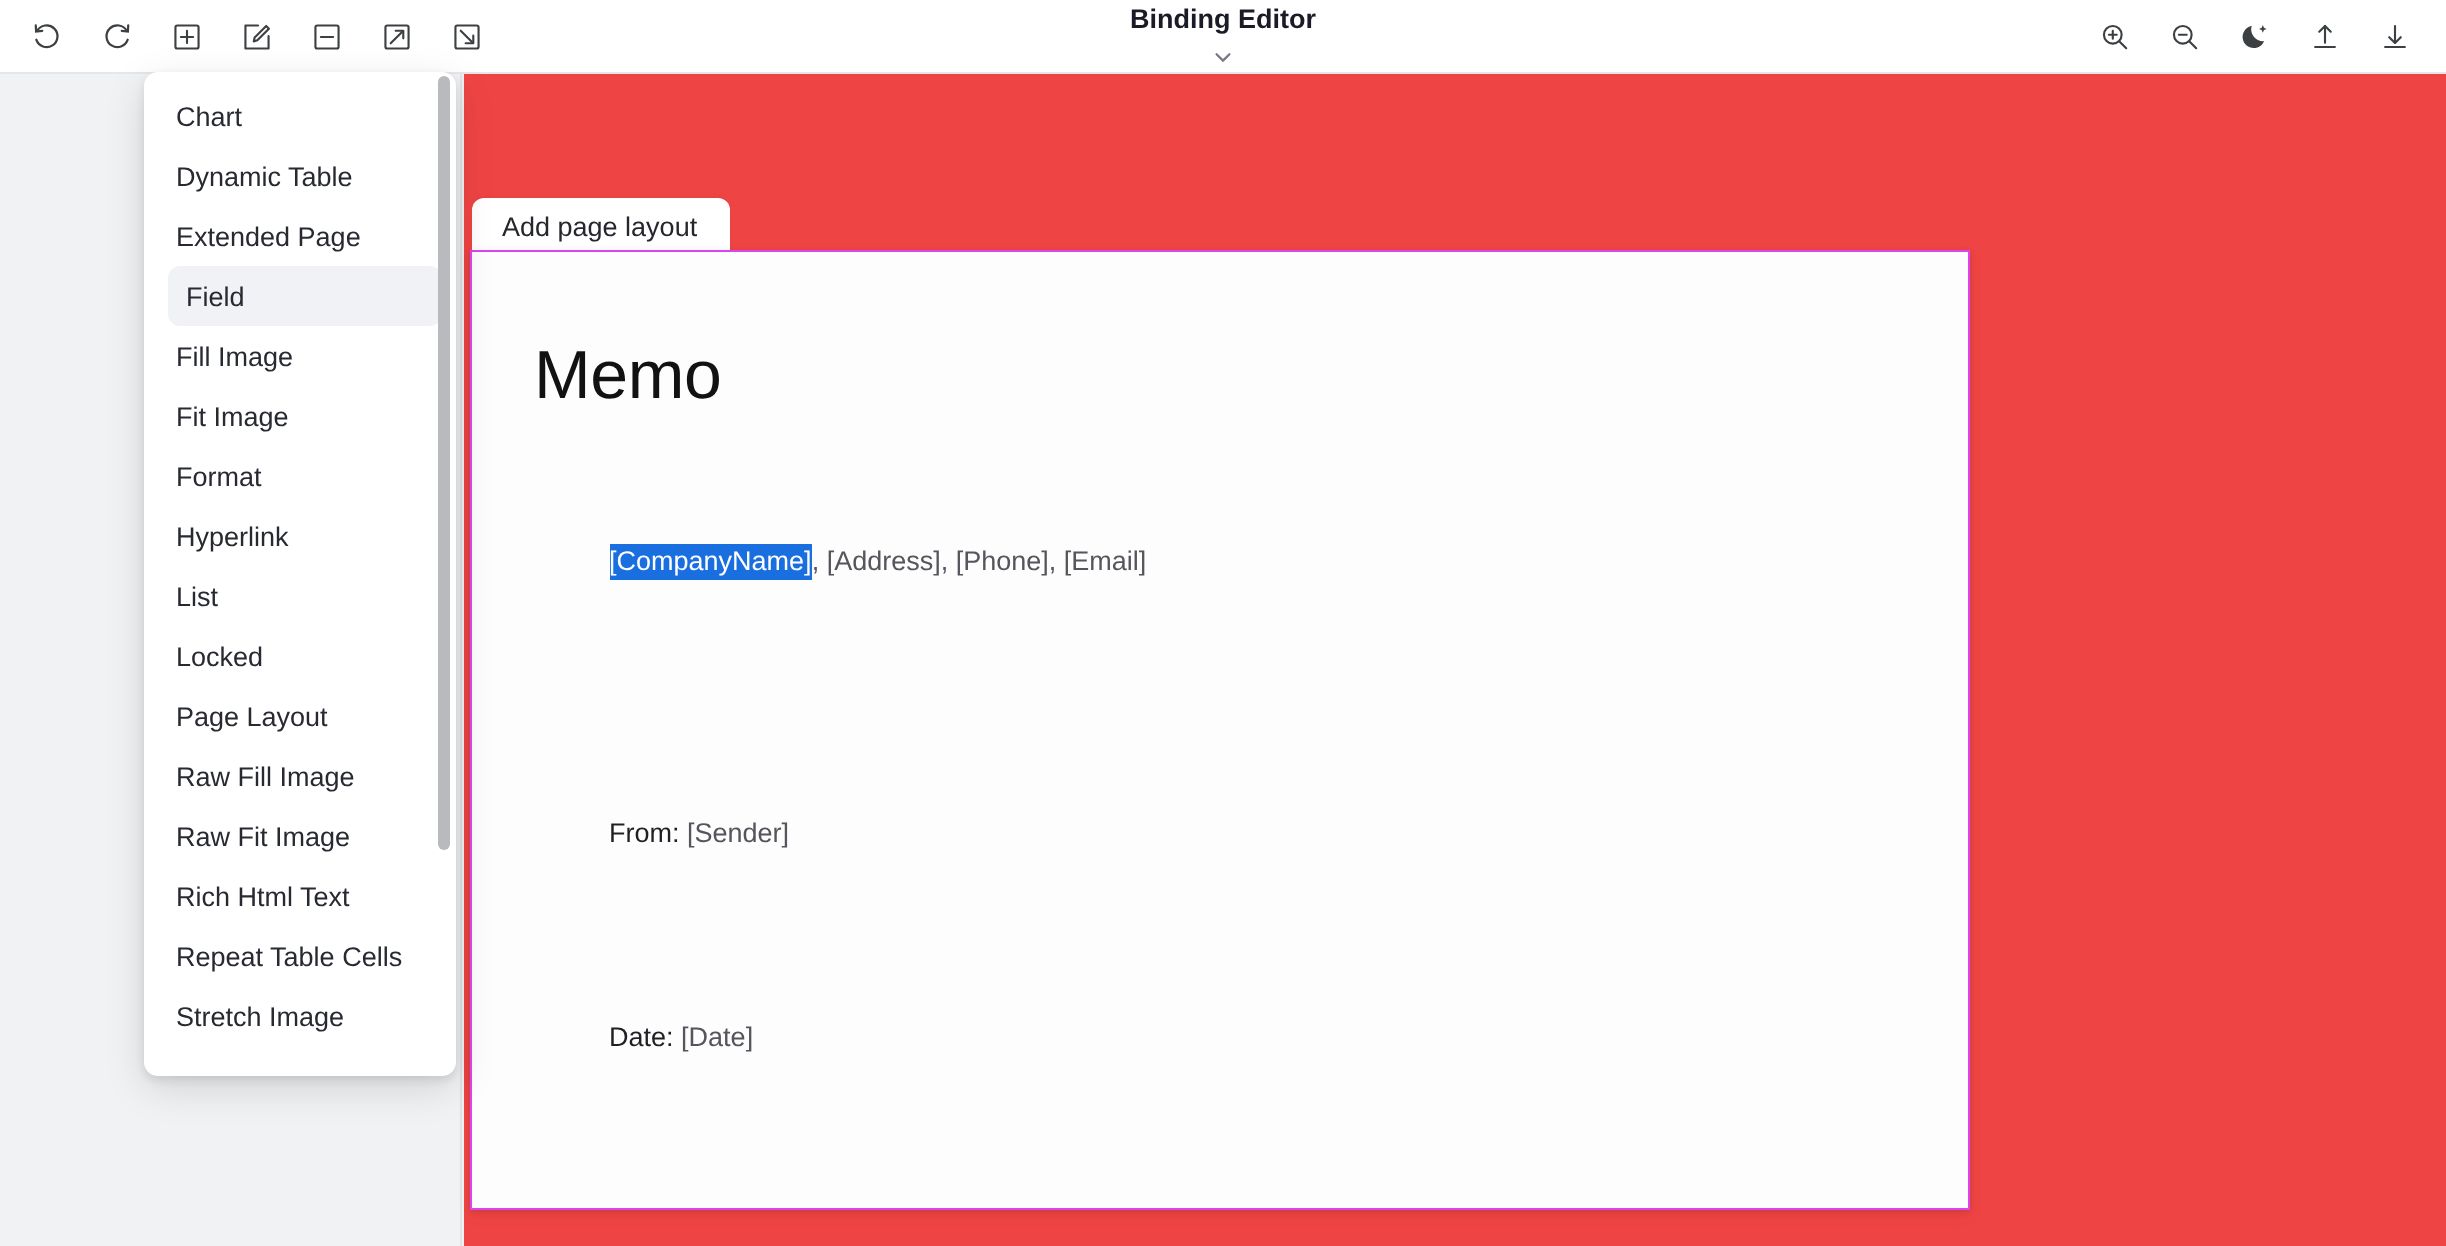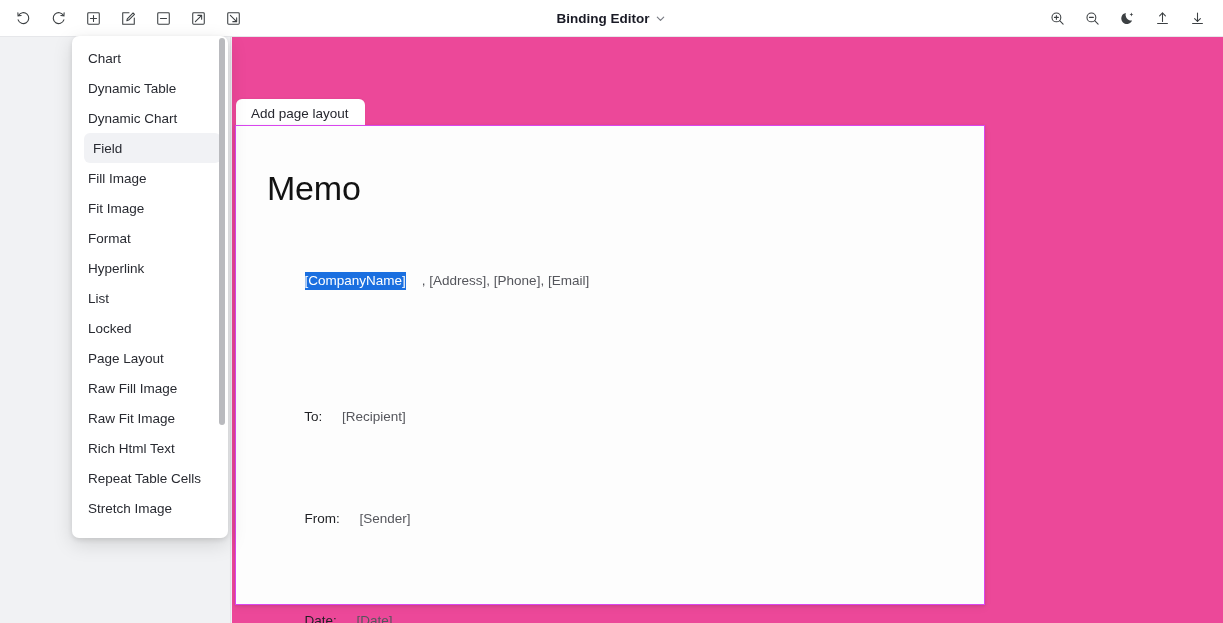--- a/index.html
+++ b/index.html
@@ -36,38 +36,38 @@
     color: #3c4043;
   }
   .tb-btn svg { display: block; }
 
   .tb-title {
     position: absolute; left: 0; right: 0;
     text-align: right;
     font-size: 13.5px; font-weight: bold;
     color: #1a1b26;
     pointer-events: none;
-    display: flex; align-items: center; justify-content: center; gap: 6px;
+    display: flex; align-items: center; justify-content: center; gap: 6px; flex-direction: column;
   }
   .tb-title .ttext { pointer-events: auto; }
   .tb-title .chev { pointer-events: auto; cursor: pointer; display: flex; color: #777a82; }
 
   
   .left-strip {
     position: absolute; top: 37px; left: 0;
     width: 231px; height: 586px;
     background: #f1f2f4;
     border-right: 1px solid #e3e4e8;
   }
 
   
   .canvas {
     position: absolute; top: 37px; left: 232px;
     width: 991px; height: 586px;
-    background: #ec4899;
+    background: #ef4444;
     text-decoration: underline;
   }
 
   
   .tab-row {
     position: absolute; top: 62px; left: 4px;
     display: flex; align-items: flex-end;
   }
   .tab {
     background: #ffffff;
@@ -99,21 +99,21 @@
     letter-spacing: -0.2px;
     line-height: 40px;
   }
   .doc-line {
     font-size: 13.5px;
     line-height: 34px;
     color: #3a3b40;
     white-space: pre;
   }
   .doc-strong { color: #1f2024; }
-  .placeholder { color: #55565c; padding-left: 16px; }
+  .placeholder { color: #55565c; }
   .sel {
     background: #1a6fe0;
     color: #ffffff;
     padding: 1px 0 2px 0;
   }
   .spacer-line { height: 34px; }
 
   
   .menu {
     position: absolute;
@@ -312,23 +312,20 @@
       <div class="sheet-inner">
 
         <div class="doc-title">Memo</div>
 
         <div class="doc-line">
           <span class="sel">[CompanyName]</span><span class="placeholder">, [Address], [Phone], [Email]</span>
         </div>
 
         <div class="spacer-line"></div>
 
-        <div class="doc-line">
-          <span class="doc-strong">To: </span><span class="placeholder">[Recipient]</span>
-        </div>
 
         <div class="doc-line">
           <span class="doc-strong">From: </span><span class="placeholder">[Sender]</span>
         </div>
 
         <div class="doc-line">
           <span class="doc-strong">Date: </span><span class="placeholder">[Date]</span>
         </div>
 
       </div>
@@ -337,21 +334,21 @@
 
   <div class="menu">
     <div class="menu-scroll" id="menu-list">
         <div class="menu-item">
           <span>Chart</span>
         </div>
         <div class="menu-item">
           <span>Dynamic Table</span>
         </div>
         <div class="menu-item">
-          <span>Dynamic Chart</span>
+          <span>Extended Page</span>
         </div>
         <div class="menu-item selected">
           <span>Field</span>
         </div>
         <div class="menu-item">
           <span>Fill Image</span>
         </div>
         <div class="menu-item">
           <span>Fit Image</span>
         </div>

